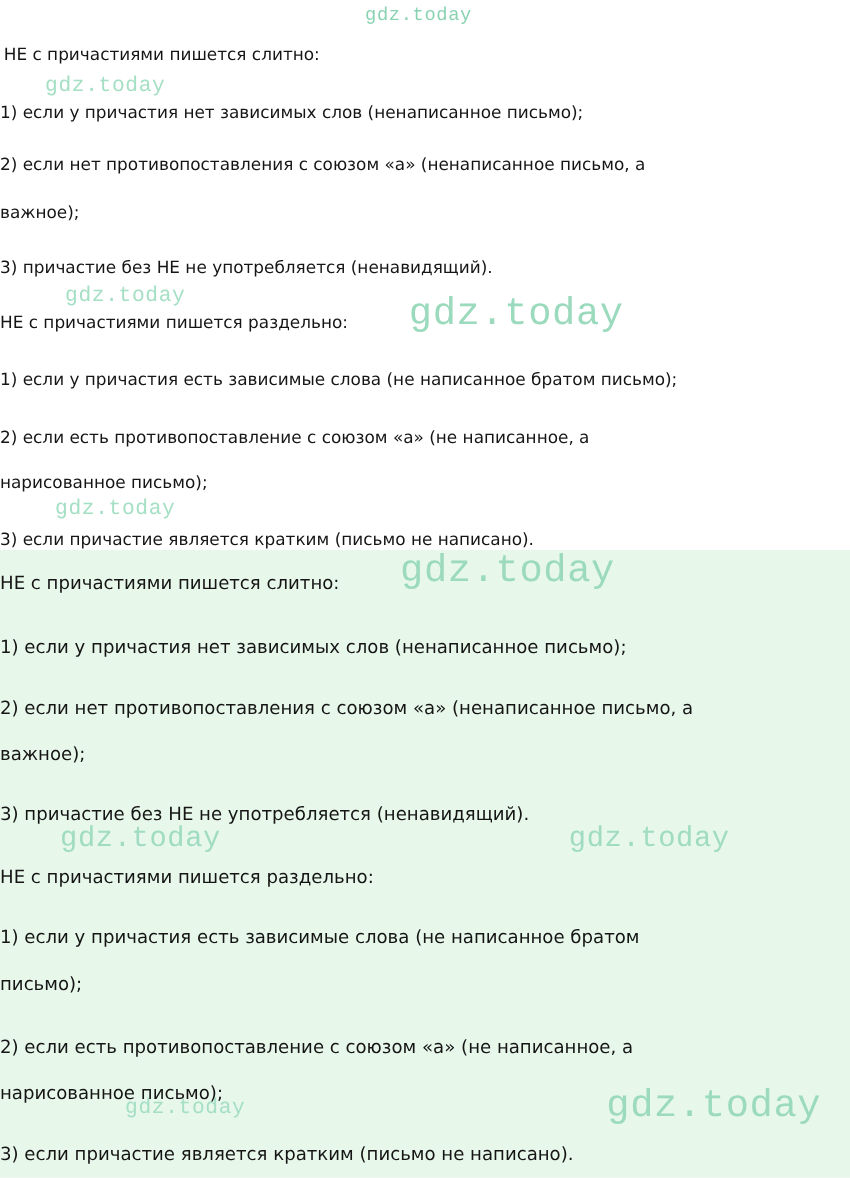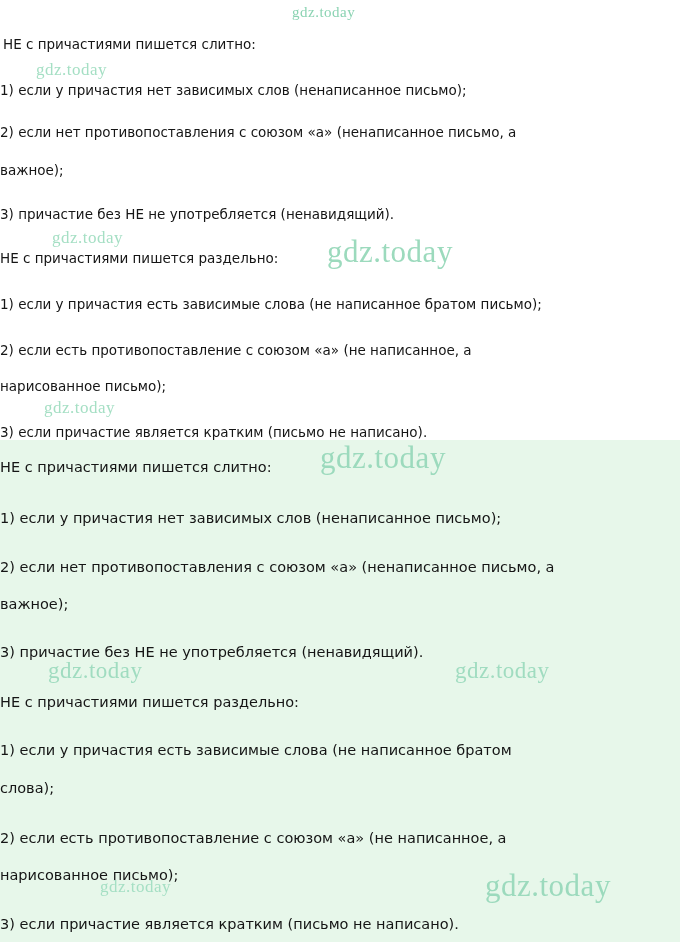--- a/index.html
+++ b/index.html
@@ -44,21 +44,21 @@
   .bigline {
     position: absolute;
     font-size: 14.5px;
     line-height: 1.3;
     color: #151515;
     white-space: nowrap;
   }
   .wm {
     position: absolute;
     color: #9fdcc0;
-    font-family: Liberation Serif, serif;
+    font-family: Liberation Mono, monospace;
     letter-spacing: 0.5px;
     pointer-events: none;
     user-select: none;
     white-space: nowrap;
   }
   .wm.small { font-size: 17px; color: #a5dfc4; }
   .wm.mid   { font-size: 23px; color: #a0dcc0; }
   .wm.big   { font-size: 31px; color: #9cdabd; }
   .wm.top   { font-size: 15px; color: #8ad3b2; }
 </style>
@@ -92,18 +92,18 @@
   <div class="line" style="left:0px; top:378px;">нарисованное письмо);</div>
   <div class="line" style="left:0px; top:424px;">3) если причастие является кратким (письмо не написано).</div>
 
   <div class="bigline" style="left:0px; top:458px;">НЕ с причастиями пишется слитно:</div>
   <div class="bigline" style="left:0px; top:509px;">1) если у причастия нет зависимых слов (ненаписанное письмо);</div>
   <div class="bigline" style="left:0px; top:558px;">2) если нет противопоставления с союзом «а» (ненаписанное письмо, а</div>
   <div class="bigline" style="left:0px; top:595px;">важное);</div>
   <div class="bigline" style="left:0px; top:643px;">3) причастие без НЕ не употребляется (ненавидящий).</div>
   <div class="bigline" style="left:0px; top:693px;">НЕ с причастиями пишется раздельно:</div>
   <div class="bigline" style="left:0px; top:741px;">1) если у причастия есть зависимые слова (не написанное братом</div>
-  <div class="bigline" style="left:0px; top:779px;">слова);</div>
+  <div class="bigline" style="left:0px; top:779px;">письмо);</div>
   <div class="bigline" style="left:0px; top:829px;">2) если есть противопоставление с союзом «а» (не написанное, а</div>
   <div class="bigline" style="left:0px; top:866px;">нарисованное письмо);</div>
   <div class="bigline" style="left:0px; top:915px;">3) если причастие является кратким (письмо не написано).</div>
 
 </div>
 
 </body></html>

